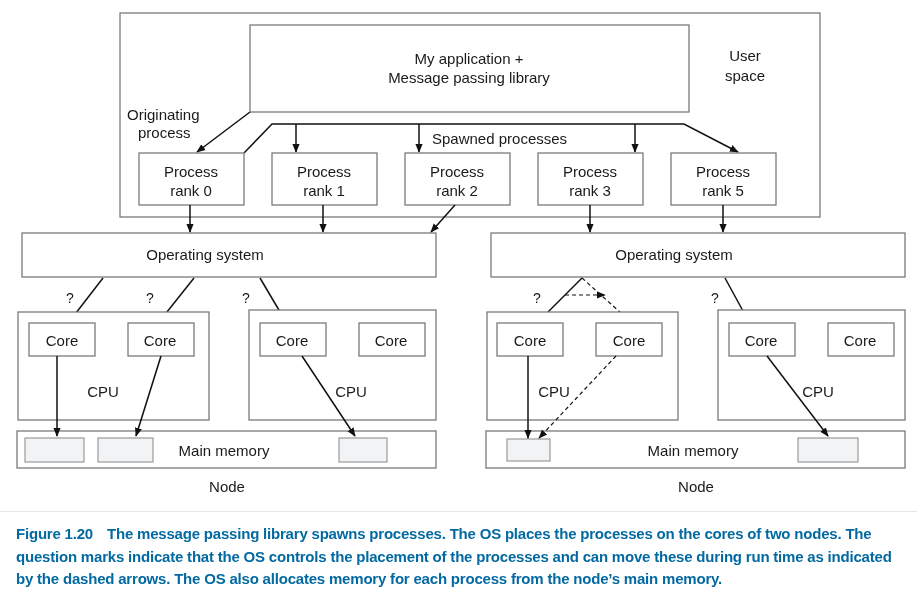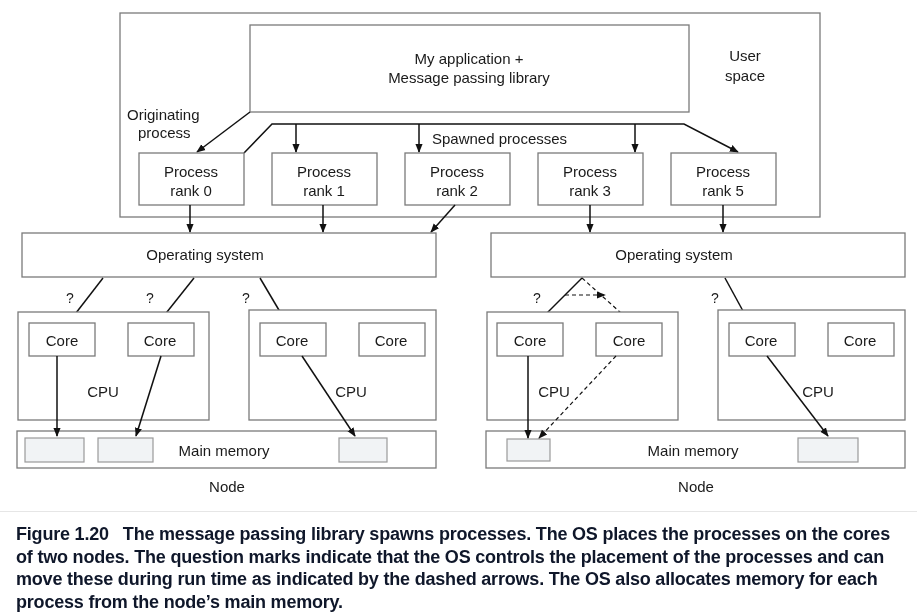--- a/index.html
+++ b/index.html
@@ -6,21 +6,21 @@
   body { width: 917px; height: 613px; position: relative; overflow: hidden; font-family: "Liberation Sans", sans-serif; }
   svg#diagram { position: absolute; left: 0; top: 0; }
   svg text { font-family: "Liberation Sans", sans-serif; fill: #1a1a1a; }
   .box { fill: #ffffff; stroke: #7a7a7a; stroke-width: 1.3; }
   .membox { fill: #f1f3f5; stroke: #9a9a9a; stroke-width: 1.2; }
   .ln { stroke: #111; stroke-width: 1.5; fill: none; }
   .dash { stroke: #111; stroke-width: 1.2; fill: none; stroke-dasharray: 4 3; }
   .lbl { font-size: 15px; }
   .q { font-size: 14px; }
   #rule { position: absolute; left: 0; top: 511px; width: 917px; height: 1px; background: #e6e6e6; }
-  #caption { position: absolute; left: 16px; top: 523px; width: 890px; font-family: "Liberation Sans Narrow", "Liberation Sans", sans-serif; font-size: 18px; line-height: 22.5px; color: #0f172a; font-weight: bold; letter-spacing: -0.2px; }
+  #caption { position: absolute; left: 16px; top: 523px; width: 890px; font-family: "Liberation Sans Narrow", "Liberation Sans", sans-serif; font-size: 15px; line-height: 22.5px; color: #0369a1; font-weight: bold; letter-spacing: -0.2px; }
   #caption .fig { margin-right: 14px; }
 </style>
 </head>
 <body>
 
 <svg id="diagram" width="917" height="505" viewBox="0 0 917 505" xmlns="http://www.w3.org/2000/svg">
   <defs>
     <marker id="ah" viewBox="0 0 10 10" refX="9" refY="5" markerWidth="9" markerHeight="9" orient="auto-start-reverse" markerUnits="userSpaceOnUse">
       <path d="M0,1 L10,5 L0,9 z" fill="#111"></path>
     </marker>

